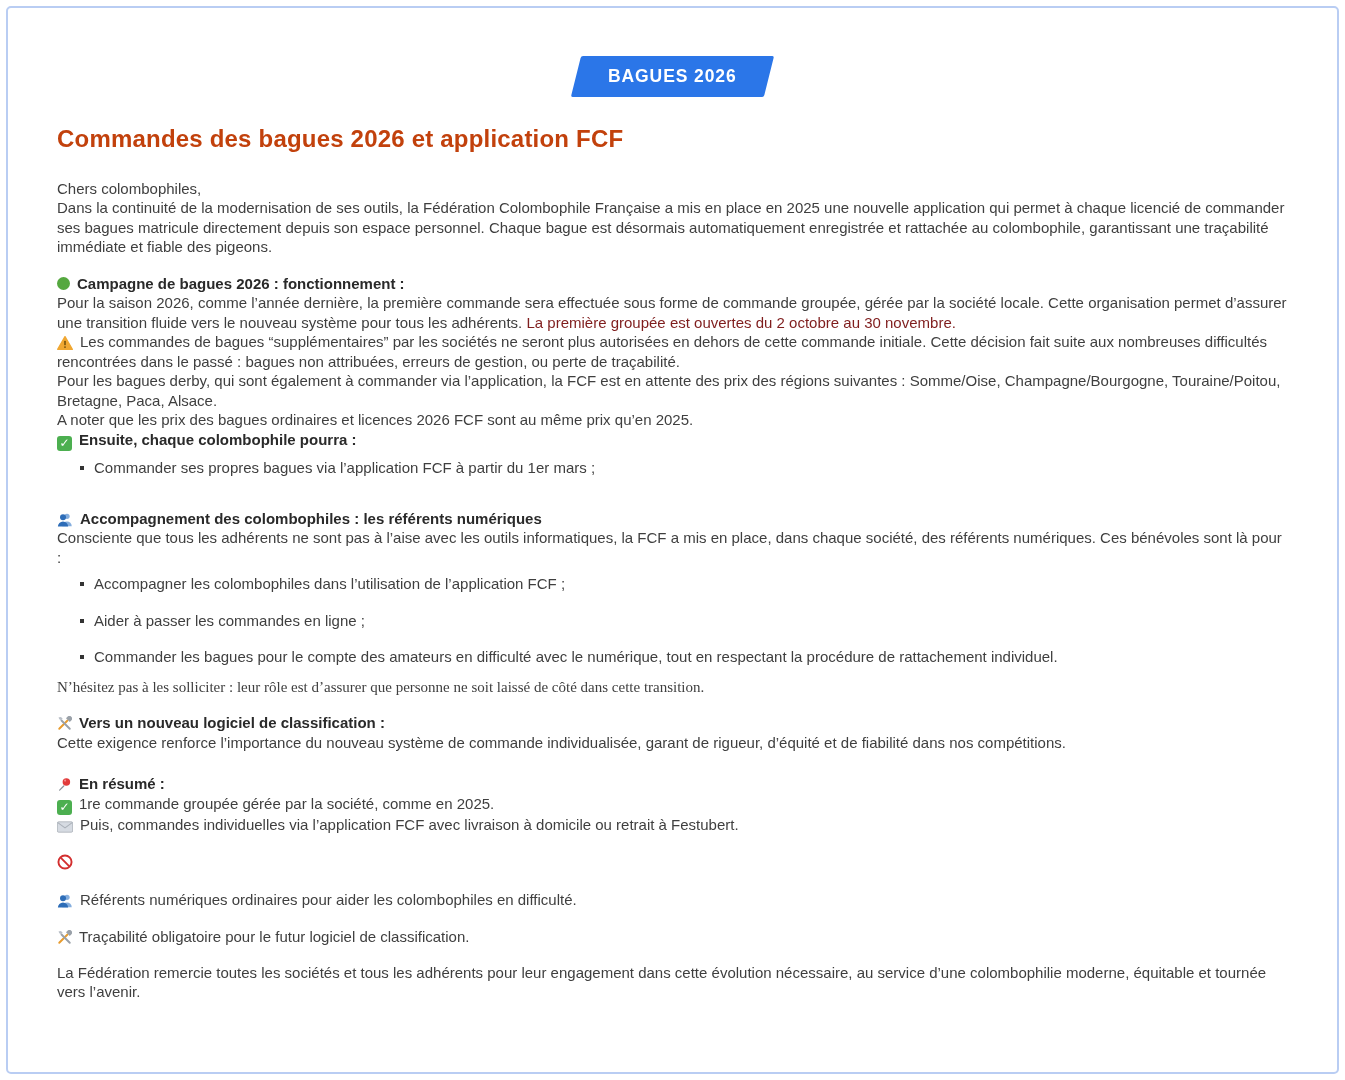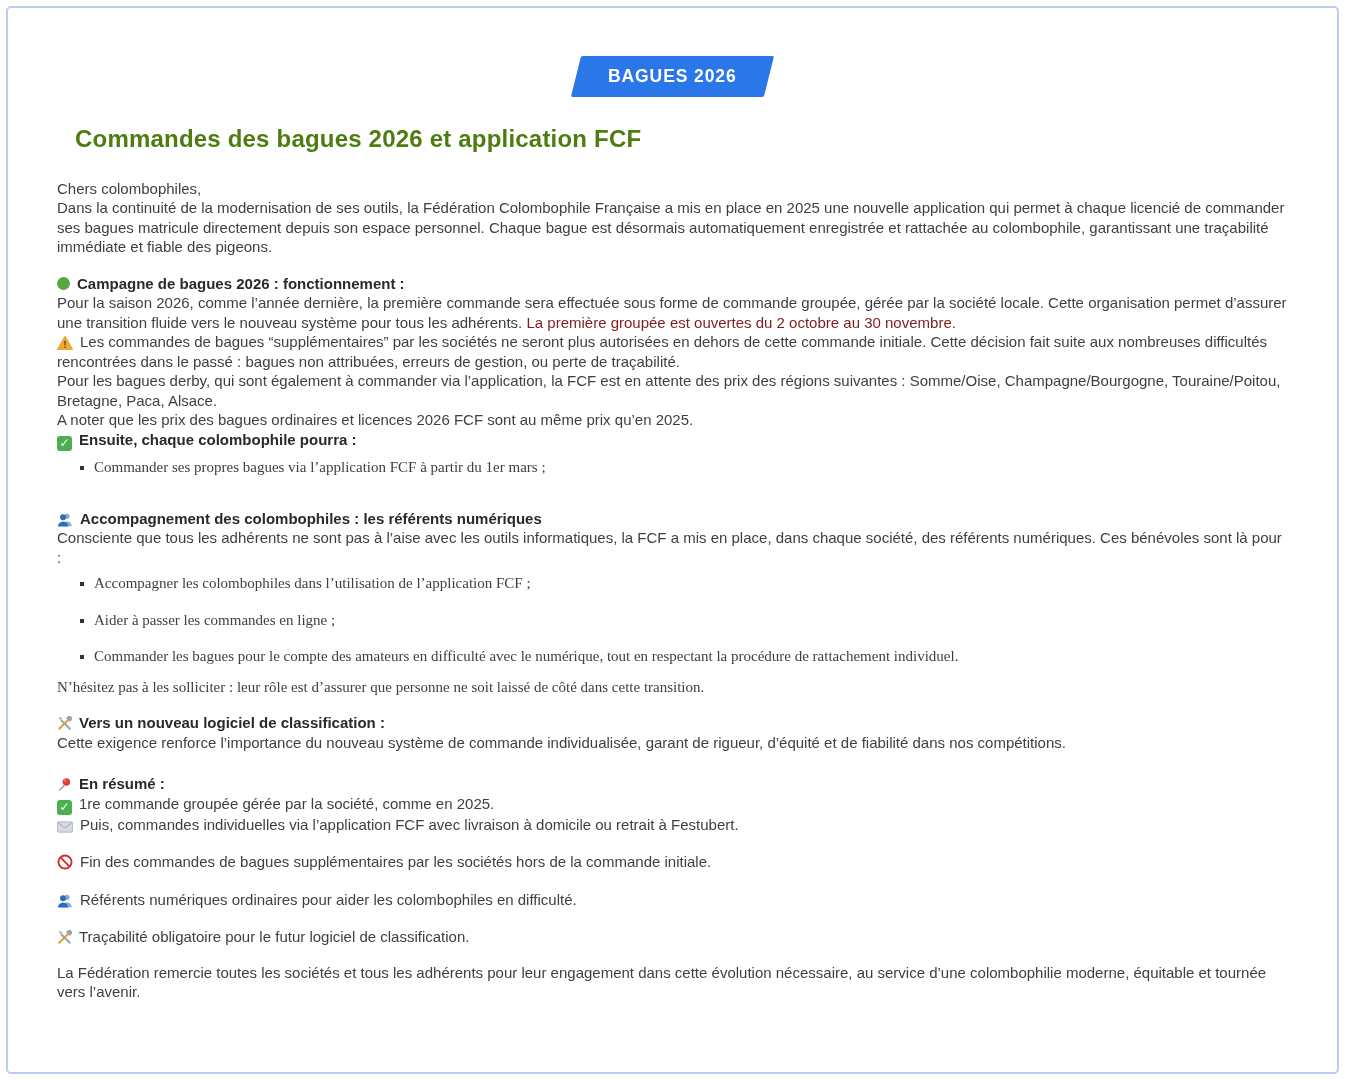--- a/index.html
+++ b/index.html
@@ -10,28 +10,28 @@
   }
   .frame{position:absolute;inset:6px;border:2px solid #b9cdf3;border-radius:5px;pointer-events:none;}
   .content{padding:0 57px;}
   .badge-row{text-align:center;padding-top:56px;}
   .badge{
     display:inline-block;background:#2b76e8;color:#ffffff;font-weight:700;
     font-size:17.5px;letter-spacing:0.9px;padding:9px 32px;transform:skewX(-14deg);
     border-radius:2px;
   }
   .badge>span{display:inline-block;transform:skewX(14deg);}
-  h1{font-size:24px;line-height:1.25;margin:27px 18px 0;color:#4d7c0f;letter-spacing:0.2px;}
+  h1{font-size:24px;line-height:1.25;margin:27px 0 0;color:#c2410c;letter-spacing:0.2px;}
   .blk{margin:0;}
   .intro{margin-top:25px;}
   .sec1{margin-top:17px;}
   .bold{font-weight:400;color:#7f1d1d;}
   .hline{font-weight:700;color:#2a2a2a;}
   ul.sq{list-style:none;margin:7px 0 0;padding:0 0 0 23px;}
-  ul.sq li{position:relative;padding-left:14px;margin-bottom:17px;font-family:Liberation Serif, serif;}
+  ul.sq li{position:relative;padding-left:14px;margin-bottom:17px;}
   ul.sq li:last-child{margin-bottom:0;}
   ul.sq li::before{content:"";position:absolute;left:0;top:8px;width:4px;height:4px;background:#333;}
   .sec-acc{margin-top:31px;}
   .acc-bullets{margin-top:19px;}
   .outro{margin-top:11px;font-family:Liberation Serif, serif;}
   .sec-log{margin-top:16px;}
   .sec-res{margin-top:22px;}
   .res-row{margin-top:0;}
   .res-row.gap{margin-top:18px;}
   .closing{margin-top:16px;max-width:1231px;}
@@ -132,21 +132,21 @@
     <div class="res-row">
       <span class="ic"><svg width="16" height="12" viewBox="0 0 20 14">
             <rect x="0.5" y="0.5" width="19" height="13" rx="1.5" fill="#d6dbe2" stroke="#aab0b8"></rect>
             <path d="M1 1.5 L10 8 L19 1.5" fill="none" stroke="#aab0b8" stroke-width="1.3"></path>
           </svg></span><span>Puis, commandes individuelles via l’application FCF avec livraison à domicile ou retrait à Festubert.</span>
     </div>
     <div class="res-row gap">
       <span class="ic"><svg width="16" height="16" viewBox="0 0 20 20">
             <circle cx="10" cy="10" r="8.2" fill="none" stroke="#d32f2f" stroke-width="2.4"></circle>
             <path d="M4.6 4.6 L15.4 15.4" stroke="#d32f2f" stroke-width="2.4"></path>
-          </svg></span><span>Fin des commandes de bagues supplémentaires par les sociétés hors de la commande initiale.</span>
+          </svg></span>
     </div>
     <div class="res-row gap">
       <span class="ic"><svg width="16" height="15" viewBox="0 0 20 19">
             <circle cx="12.5" cy="5.5" r="3.4" fill="#85aede"></circle>
             <path d="M6.5 18 a6 6 0 0 1 12 0 Z" fill="#85aede"></path>
             <circle cx="7.5" cy="6.5" r="3.8" fill="#2d6db8"></circle>
             <path d="M1 18.5 a6.5 6.5 0 0 1 13 0 Z" fill="#2d6db8"></path>
           </svg></span><span>Référents numériques ordinaires pour aider les colombophiles en difficulté.</span>
     </div>
     <div class="res-row gap">

